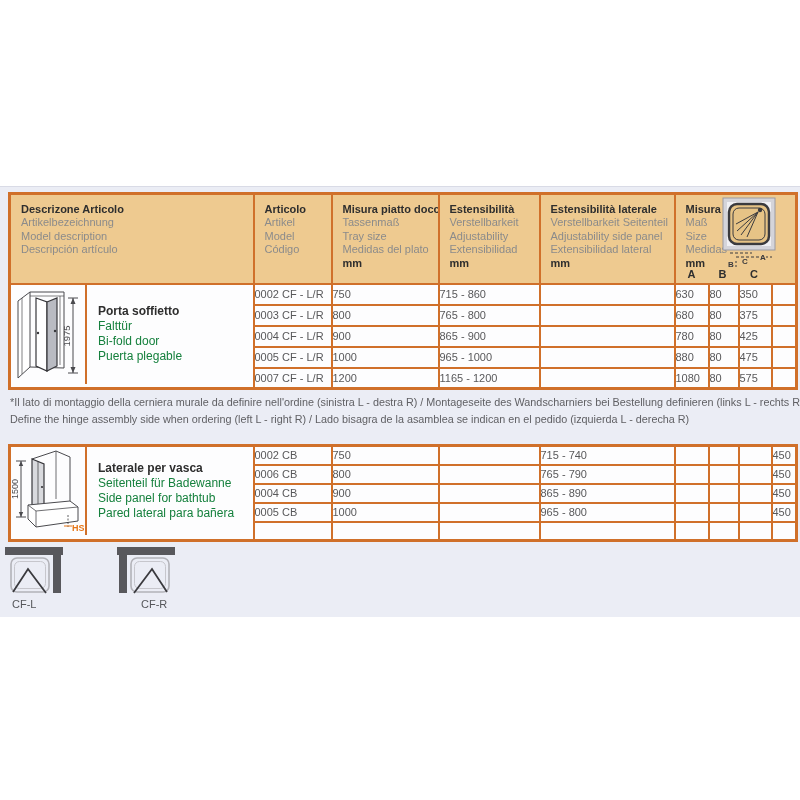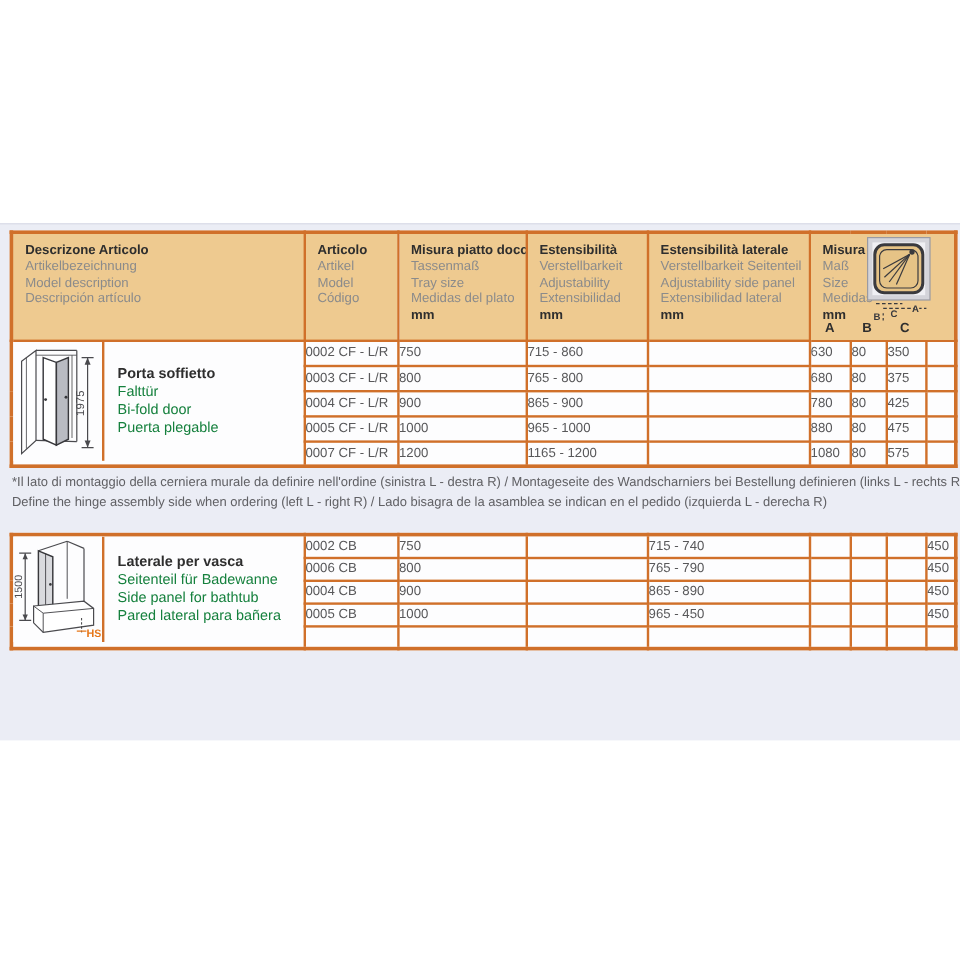--- a/index.html
+++ b/index.html
@@ -307,32 +307,50 @@
       <td class="c-side">865 - 890</td>
       <td class="c-a"></td>
       <td class="c-b"></td>
       <td class="c-c"></td>
       <td class="c-hs">450</td>
     </tr>
     <tr class="data">
       <td class="c-code">0005 CB</td>
       <td class="c-size">1000</td>
       <td class="c-adj"></td>
-      <td class="c-side">965 - 450</td>
+      <td class="c-side">965 - 800</td>
       <td class="c-a"></td>
       <td class="c-b"></td>
       <td class="c-c"></td>
       <td class="c-hs">450</td>
     </tr>
     <tr class="data">
       <td class="c-code"></td>
       <td class="c-size"></td>
       <td class="c-adj"></td>
       <td class="c-side"></td>
       <td class="c-a"></td>
       <td class="c-b"></td>
       <td class="c-c"></td>
       <td class="c-hs"></td>
     </tr>
   </tbody>
     </table>
 
+  <div class="plans">
+    <svg class="plan" id="plan-cfl" width="58" height="50" viewBox="0 0 58 50">
+      <rect x="0" y="0" width="58" height="8" fill="#58585c"></rect>
+      <rect x="48" y="0" width="8" height="46" fill="#58585c"></rect>
+      <rect x="6" y="11" width="38" height="34" rx="6" fill="none" stroke="#b2b2b8" stroke-width="1.6"></rect>
+      <rect x="9.5" y="14.5" width="31" height="27" rx="5" fill="none" stroke="#c6c6cc" stroke-width="1"></rect>
+      <polyline points="8,45 23,22 41,46" fill="none" stroke="#3a3a3e" stroke-width="1.8"></polyline>
+    </svg>
+    <svg class="plan" id="plan-cfr" width="58" height="50" viewBox="0 0 58 50">
+      <rect x="0" y="0" width="58" height="8" fill="#58585c"></rect>
+      <rect x="2" y="0" width="8" height="46" fill="#58585c"></rect>
+      <rect x="14" y="11" width="38" height="34" rx="6" fill="none" stroke="#b2b2b8" stroke-width="1.6"></rect>
+      <rect x="17.5" y="14.5" width="31" height="27" rx="5" fill="none" stroke="#c6c6cc" stroke-width="1"></rect>
+      <polyline points="17,46 35,22 50,45" fill="none" stroke="#3a3a3e" stroke-width="1.8"></polyline>
+    </svg>
+    <div class="plan-label" id="lbl-cfl">CF-L</div>
+    <div class="plan-label" id="lbl-cfr">CF-R</div>
+  </div>
 </div>
 
 </body></html>

